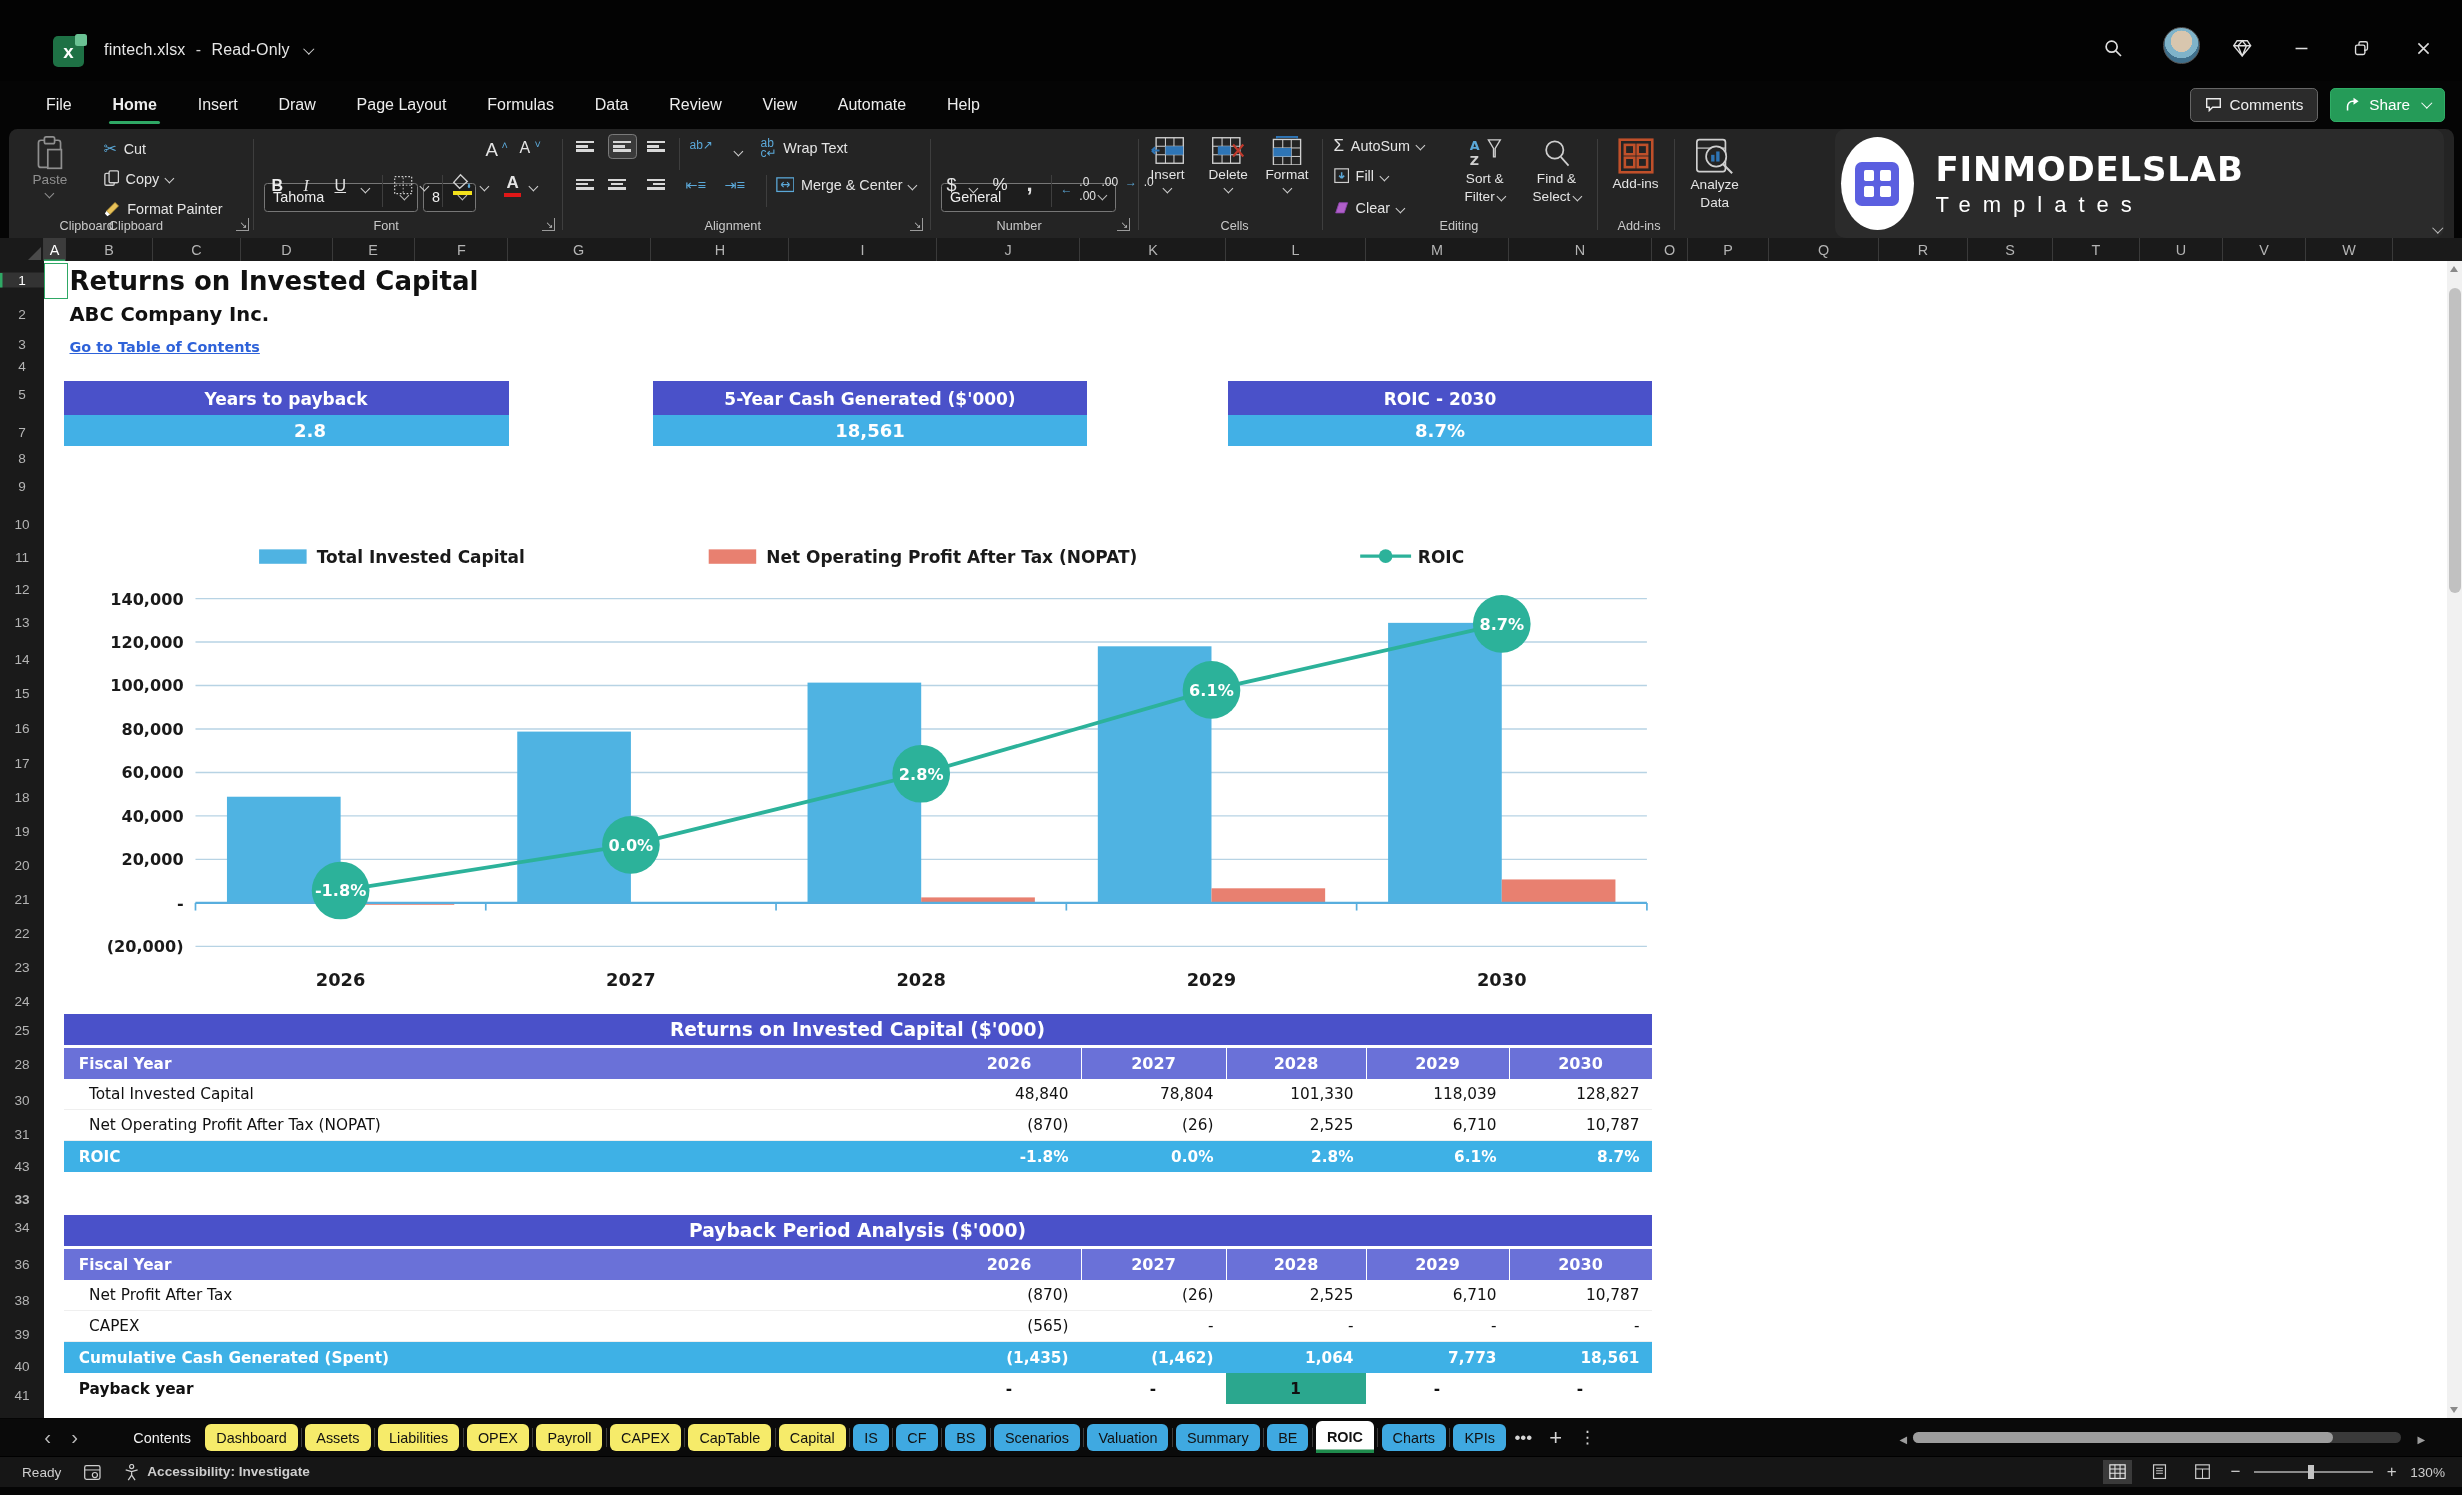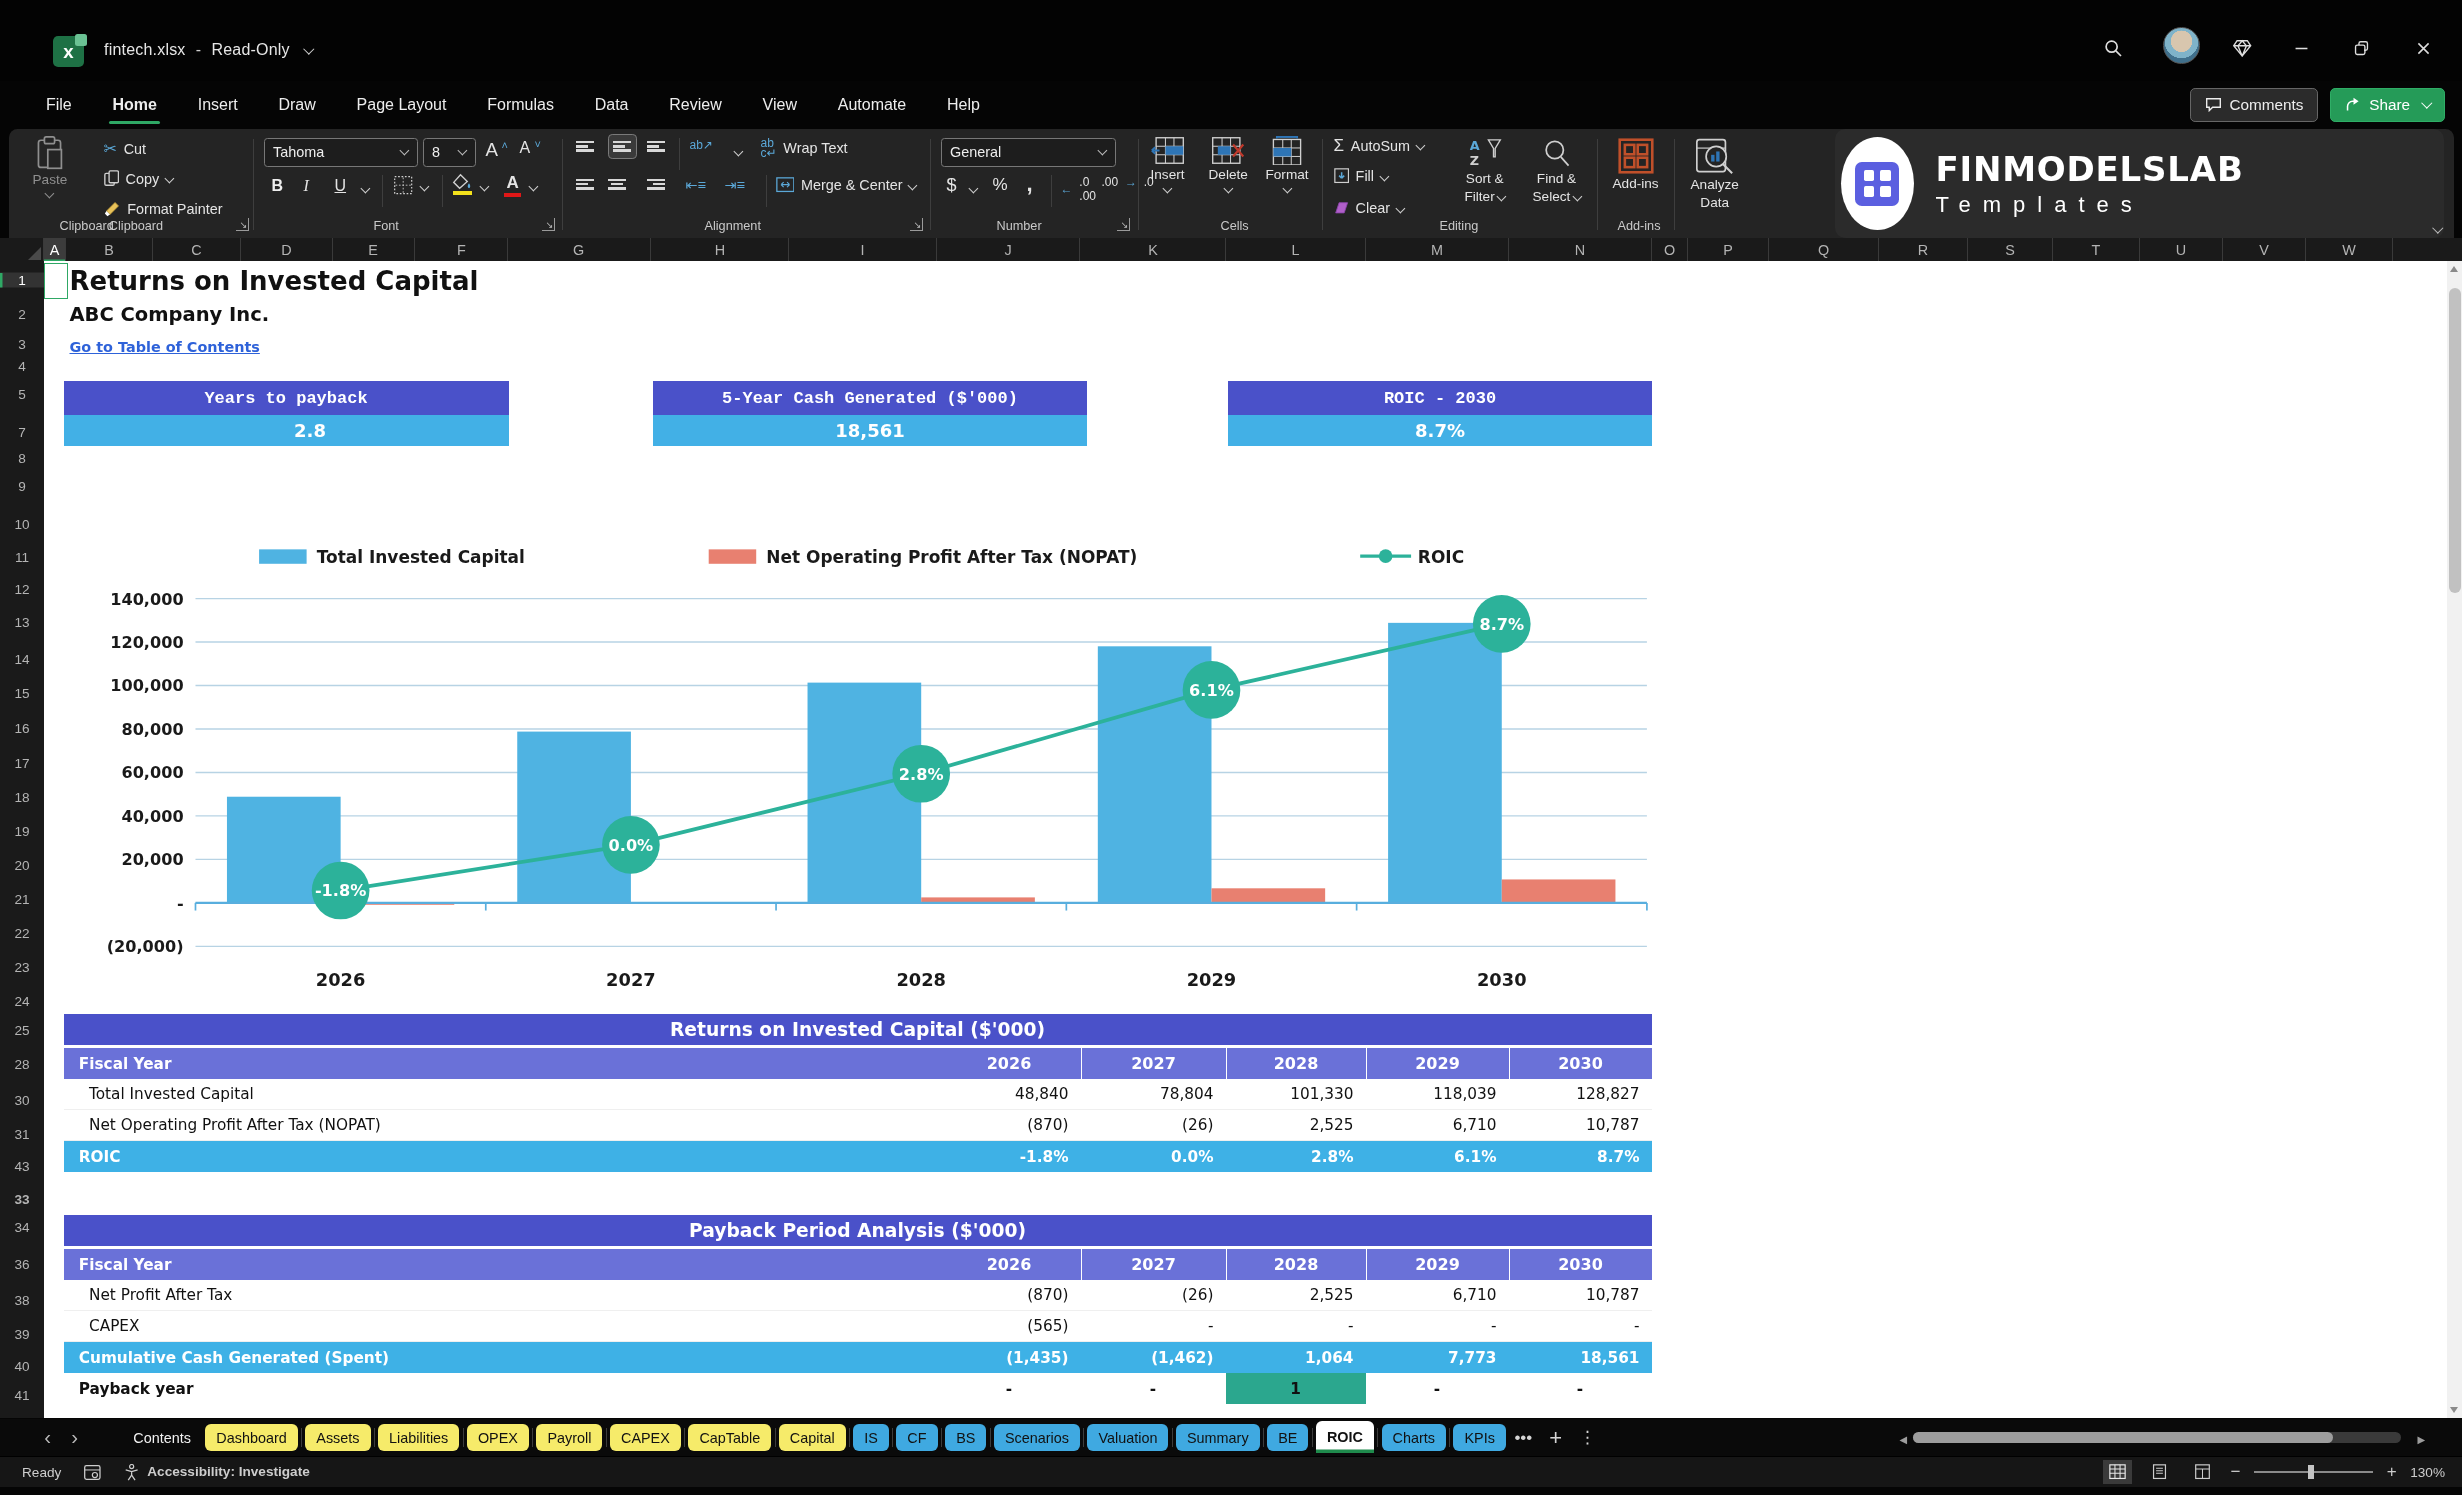--- a/index.html
+++ b/index.html
@@ -32,21 +32,21 @@
   #comments-btn { background:#2b2b2b; border:0.8px solid #666; color:#eee; }
   #share-btn { background:#259b58; color:#fff; border:0.8px solid #2fae66; }
 
   
   #ribbon { left:8.5px; top:129px; width:2445px; height:109px; background:#242424; border-radius:8.5px 8.5px 0 0; }
   .rgroup-label { position:absolute; bottom:5.1px; font-size:12.7px; color:#c9c9c9; width:100%; text-align:center;}
   .rdivider { position:absolute; top:10.2px; bottom:8.5px; width:0.8px; background:#3e3e3e; }
   .ribbon-item { position:absolute; color:#e4e4e4; font-size:14.4px; display:flex; align-items:center; gap:6.8px;}
   .launcher { position:absolute; bottom:6.8px; width:13.6px; height:13.6px; border:0.8px solid #9a9a9a; border-top:none; border-left:none; color:#bbb; font-size:9.3px;}
   .launcher::after{content:"↘"; position:absolute; right:0.8px; bottom:0px;}
-  .combo { border:0.8px solid #777; border-radius:3.4px; background:#1d1d1d; color:#eee; display:flex; align-items:center; justify-content:space-between; padding:0 8.5px; font-size:14.4px;}
+  .combo { border:0.8px solid #777; border-radius:3.4px; background:#1d1d1d; color:#eee; display:flex; align-items:center; justify-content:space-between; padding:0 8.5px; font-size:14.4px;margin-top:45px;}
   .cdn { width:6.8px;height:6.8px;border-right:1.7px solid #bbb;border-bottom:1.7px solid #bbb;transform:rotate(45deg);margin-top:-2.5px;}
   .fmt-letter{font-weight:bold;font-size:16px;color:#eee;}
   .colorbar{position:absolute;left:1.7px;right:1.7px;bottom:0;height:4.2px;}
   .alib{width:18.7px;height:2.5px;background:#d8d8d8;margin:1.7px 0;}
   .big-btn{position:absolute;display:flex;flex-direction:column;align-items:center;color:#e4e4e4;font-size:13.6px;gap:2.5px;}
   .gray{color:#8f8f8f;}
   .ribbon-chevd{width:6.8px;height:6.8px;border-right:1.7px solid #cfcfcf;border-bottom:1.7px solid #cfcfcf;transform:rotate(45deg);}
   
   #logo-panel{ left:1834px; top:129px; width:2313px; width:609px; height:109px; background:#2b2b2b; border-radius:10.2px; display:flex; align-items:center; }
   #logo-mark{ width:85px; height:109px; display:flex; align-items:center; justify-content:center;}
@@ -67,21 +67,21 @@
   .rownum.sel{ color:#fff; box-shadow:inset 2.5px 0 0 #2fa865; background:#333;}
   #corner { left:0; top:238px; width:44px; height:24px; background:#1a1a1a; border-right:0.8px solid #3a3a3a;}
   #corner::after{content:""; position:absolute; right:2.5px; bottom:2.5px; border-left:13.6px solid transparent; border-bottom:13.6px solid #4a4a4a;}
 
   
   #sheet { left:44px; top:261px; width:2403px; height:1157px; background:#fff; font-family:"DejaVu Sans", sans-serif;}
   #a1-sel { left:0px; top:1.7px; width:24px; height:36px; border:1.7px solid #2fa865;}
   #page-title { left:25.5px; top:5.1px; font-size:26px; font-weight:bold; color:#111;}
   #page-company { left:25.5px; top:42px; font-size:19.5px; font-weight:bold; color:#111;}
   #page-link { left:25.5px; top:78px; font-size:14.4px; font-weight:bold; color:#2e62d9; text-decoration:underline; cursor:pointer;}
-  .kpi-head { position:absolute; height:35px; background:#4a51c9; color:#fff; font-weight:bold; font-size:17px; display:flex; align-items:center; justify-content:center;font-family:Liberation Mono, monospace;}
+  .kpi-head { position:absolute; height:35px; background:#4a51c9; color:#fff; font-weight:bold; font-size:17px; display:flex; align-items:center; justify-content:center;}
   .kpi-val  { position:absolute; height:31px; background:#42b0e6; color:#fff; font-weight:bold; font-size:18px; display:flex; align-items:center; justify-content:center;}
   .banner { position:absolute; left:19.5px; width:1588px; height:31px; background:#4a51c9; color:#fff; font-weight:bold; font-size:18.7px; display:flex; align-items:center; justify-content:center;}
   
   .ftable { position:absolute; left:19.5px; width:1588px; }
   .trow { display:grid; grid-template-columns:874px 143px 145px 140px 143px 143px; }
   .trow.head { background:#6a71d8; height:31px; color:#fff; font-weight:bold; }
   .trow.head .cell { border-left:1.7px solid #fff; }
   .trow.head .cell:first-child, .trow.head .cell:nth-child(2){ border-left:none;}
   .trow { height:31px; font-size:15.3px; color:#111;}
   .cell { display:flex; align-items:center; }

